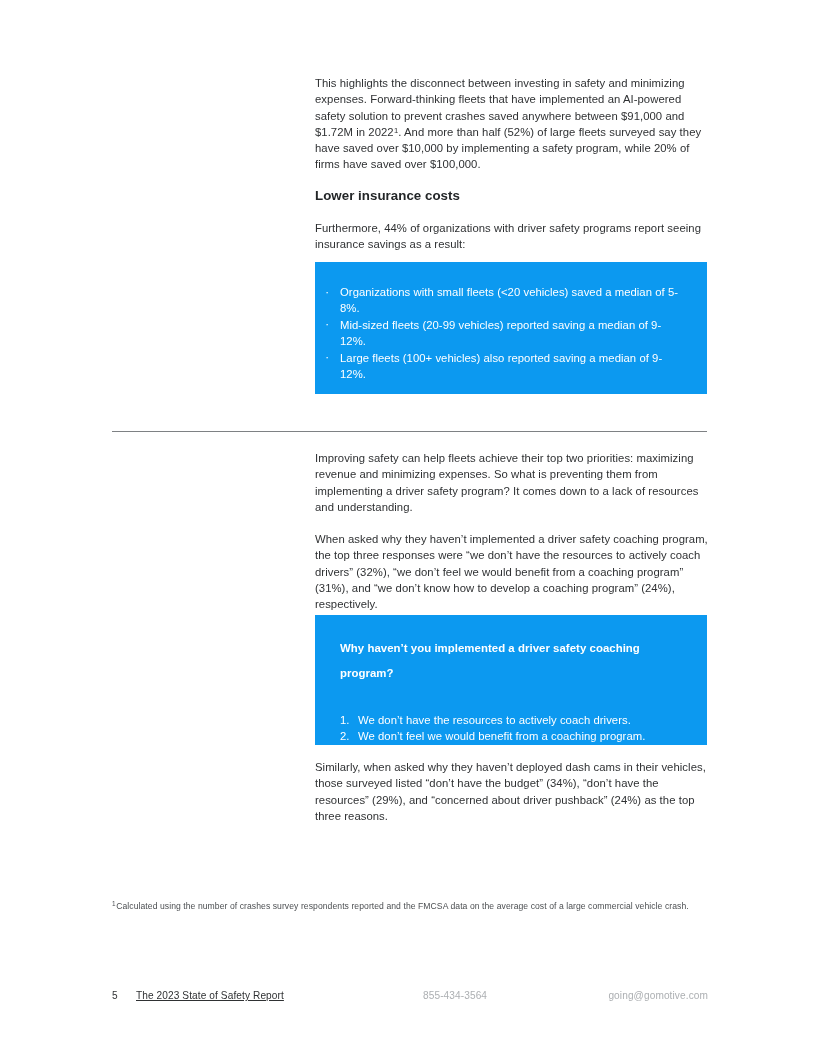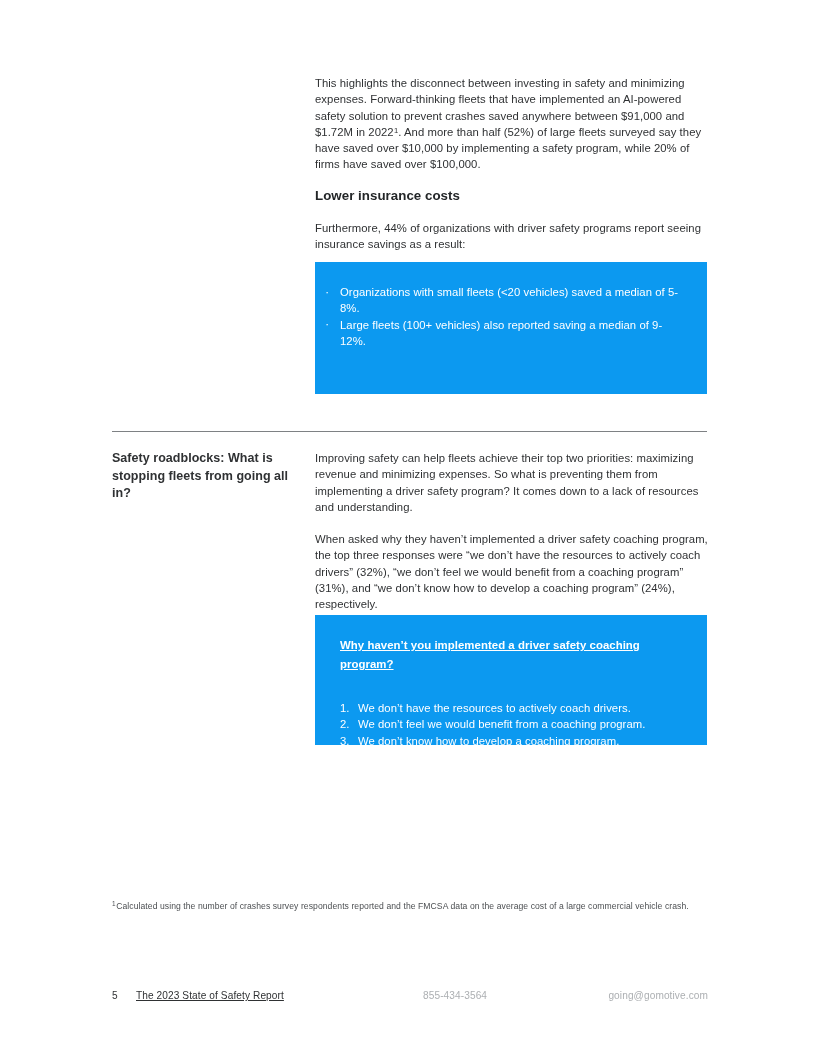--- a/index.html
+++ b/index.html
@@ -81,27 +81,26 @@
     padding: 22px 24px 20px 8px;
   }
   .callout-2 {
     top: 615px;
     height: 130px;
     padding: 21px 25px 19px 25px;
   }
 
   .callout-title {
     font-size: 11.4px;
-    line-height: 19px;
+    line-height: 25px;
     font-weight: 700;
     color: #ffffff;
     margin: 0 0 0 0;
     letter-spacing: 0.004em;
     max-width: 318px;
-    text-decoration: underline;
   }
 
   ul.callout-list {
     list-style: none;
     margin: 0;
     padding: 0;
   }
   ul.callout-list li {
     position: relative;
     padding-left: 17px;
@@ -231,40 +230,41 @@
 
   <p class="body-text col-main intro"><span>This highlights the disconnect between investing in safety and minimizing expenses. Forward-thinking fleets that have implemented an AI-powered safety solution to prevent crashes saved anywhere between $91,000 and $1.72M in 2022</span><sup>1</sup><span>. And more than half (52%) of large fleets surveyed say they have saved over $10,000 by implementing a safety program, while 20% of firms have saved over $100,000.</span></p>
 
   <h2 class="section-heading">Lower insurance costs</h2>
 
   <p class="body-text col-main lead-para">Furthermore, 44% of organizations with driver safety programs report seeing insurance savings as a result:</p>
 
   <div class="callout callout-1">
     <ul class="callout-list">
       <li>Organizations with small fleets (&lt;20 vehicles) saved a median of 5-8%.</li>
+      <li>Mid-sized fleets (20-99 vehicles) reported saving a median of 9-12%.</li>
       <li>Large fleets (100+ vehicles) also reported saving a median of 9-12%.</li>
     </ul>
   </div>
 
   <div class="divider"></div>
 
-  <h3 class="col-side-heading">Safety roadblocks: What is stopping fleets from going all in?</h3>
 
   <p class="body-text col-main para-a">Improving safety can help fleets achieve their top two priorities: maximizing revenue and minimizing expenses. So what is preventing them from implementing a driver safety program? It comes down to a lack of resources and understanding.</p>
   <p class="body-text col-main para-b">When asked why they haven’t implemented a driver safety coaching program, the top three responses were “we don’t have the resources to actively coach drivers” (32%), “we don’t feel we would benefit from a coaching program” (31%), and “we don’t know how to develop a coaching program” (24%), respectively.</p>
 
   <div class="callout callout-2">
     <p class="callout-title">Why haven’t you implemented a driver safety coaching program?</p>
     <ol class="callout-olist">
       <li>We don’t have the resources to actively coach drivers.</li>
       <li>We don’t feel we would benefit from a coaching program.</li>
       <li>We don’t know how to develop a coaching program.</li>
     </ol>
   </div>
 
+  <p class="body-text col-main para-c">Similarly, when asked why they haven’t deployed dash cams in their vehicles, those surveyed listed “don’t have the budget” (34%), “don’t have the resources” (29%), and “concerned about driver pushback” (24%) as the top three reasons.</p>
 
   <div class="footnote"><sup>1</sup><span>Calculated using the number of crashes survey respondents reported and the FMCSA data on the average cost of a large commercial vehicle crash.</span></div>
 
   <div class="footer">
     <span class="pg-num">5</span>
     <span class="doc-title">The 2023 State of Safety Report</span>
     <span class="phone">855-434-3564</span>
     <span class="email">going@gomotive.com</span>
   </div>
 

